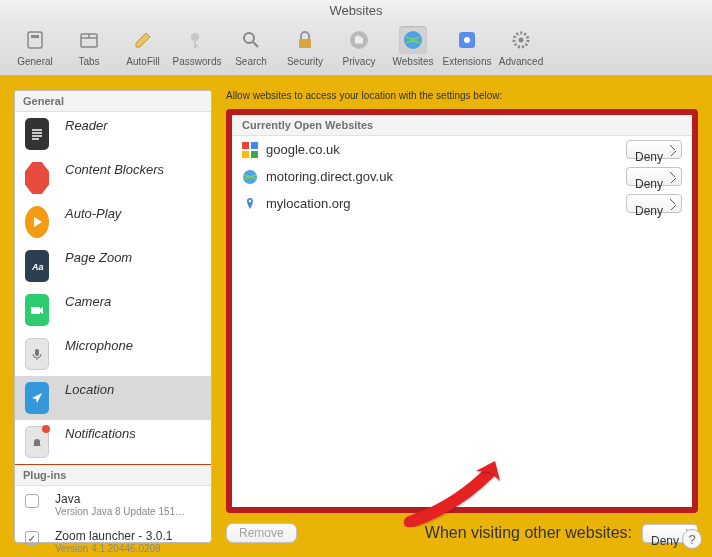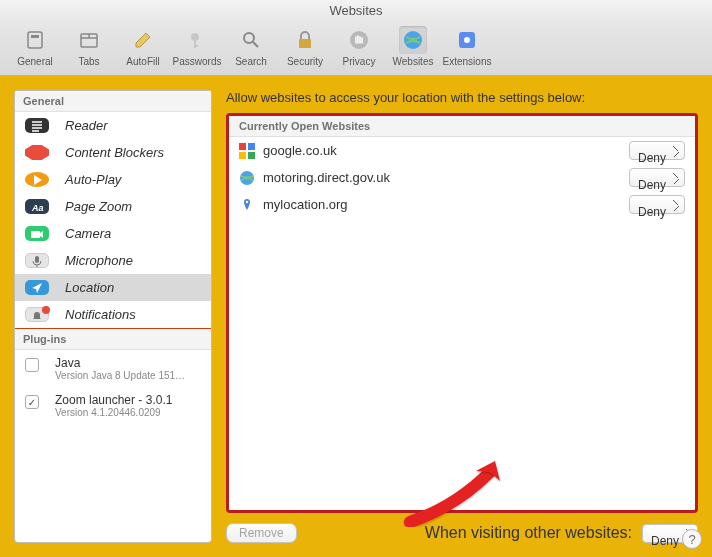--- a/index.html
+++ b/index.html
@@ -74,21 +74,21 @@
 .sidebar-item {
   display: flex;
   align-items: flex-start;
   gap: 16px;
   padding: 6px 10px;
   cursor: default;
   font-style: italic;
 }
 .sidebar-item.selected { background: #d9d9d9; }
 .sidebar-icon {
-  width: 24px; height: 15px;
+  width: 24px; height: 32px;
   border-radius: 5px;
   display: flex; align-items: center; justify-content: center;
   flex-shrink: 0;
   position: relative;
 }
 .icon-reader { background: #333; }
 .icon-blockers { background: #e74c3c; clip-path: polygon(30% 0, 70% 0, 100% 30%, 100% 70%, 70% 100%, 30% 100%, 0 70%, 0 30%); border-radius:0; }
 .icon-autoplay { background: #f39c12; border-radius: 50%; }
 .icon-zoom { background: #2c3e50; }
 .icon-camera { background: #2ecc71; }
@@ -113,25 +113,25 @@
 }
 .plugin-text { display: flex; flex-direction: column; }
 .plugin-name { font-size: 12px; color: #333; }
 .plugin-version { font-size: 10px; color: #888; }
 
 .main {
   flex: 1;
   display: flex;
   flex-direction: column;
 }
-.main-title { font-size: 13px; color: #333; margin-bottom: 8px; }
+.main-title { font-size: 10px; color: #333; margin-bottom: 8px; }
 .main-table {
   flex: 1;
   background: #fff;
-  border: 3px solid #b91c1c;
+  border: 6px solid #b91c1c;
   border-radius: 4px;
   overflow: hidden;
 }
 .table-header {
   font-size: 11px;
   color: #717171;
   font-weight: 600;
   padding: 4px 10px;
   background: #f4f4f4;
   border-bottom: 1px solid #e1e1e1;
@@ -283,20 +283,29 @@
     </div>
     <div class="toolbar-item">
       <div class="toolbar-icon">
           <svg width="22" height="22">
             <rect x="3" y="3" width="16" height="16" rx="3" fill="#5b8def"></rect>
             <circle cx="11" cy="11" r="3" fill="#fff"></circle>
           </svg>
         </div>
       <div class="toolbar-label">Extensions</div>
     </div>
+    <div class="toolbar-item">
+      <div class="toolbar-icon">
+          <svg width="22" height="22">
+            <circle cx="11" cy="11" r="7" fill="none" stroke="#888" stroke-width="3" stroke-dasharray="2 2"></circle>
+            <circle cx="11" cy="11" r="2.5" fill="#888"></circle>
+          </svg>
+        </div>
+      <div class="toolbar-label">Advanced</div>
+    </div>
   </div>
 
   <div class="content">
     <div class="sidebar">
       <div class="sidebar-header">General</div>
       <div class="sidebar-item">
         <div class="sidebar-icon icon-reader">
             <svg width="14" height="14">
               <line x1="2" y1="3" x2="12" y2="3" stroke="#fff" stroke-width="1.5"></line>
               <line x1="2" y1="6" x2="12" y2="6" stroke="#fff" stroke-width="1.5"></line>

